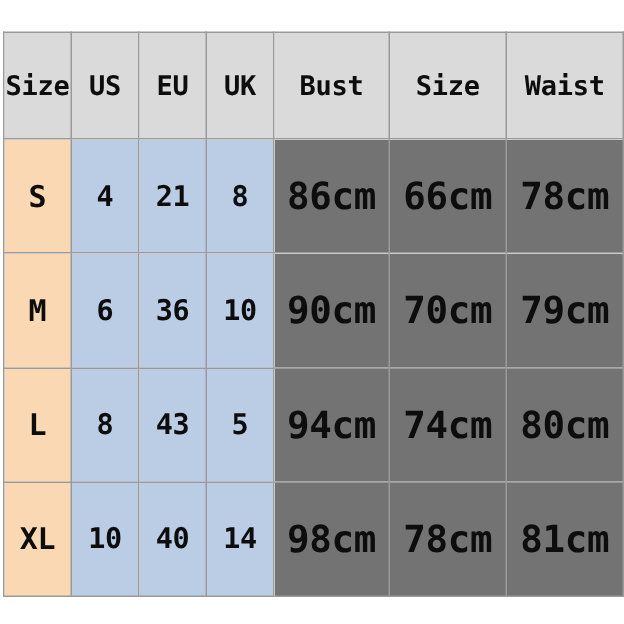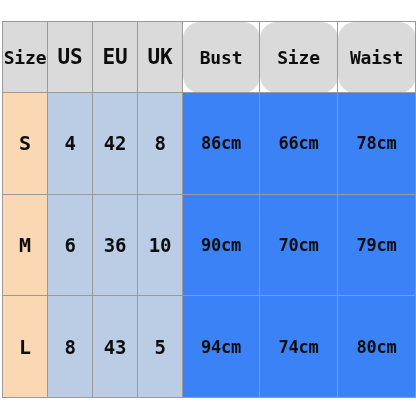--- a/index.html
+++ b/index.html
@@ -57,40 +57,40 @@
   thead tr { height: 71px; }
   tbody tr { height: 76px; }
 
   thead th {
     background: #dadada;
     font-size: 18px;
   }
   thead th.h-size   { font-size: 18px; }
   thead th.h-us,
   thead th.h-eu,
-  thead th.h-uk     { font-size: 21px; }
+  thead th.h-uk     { font-size: 18px; }
   thead th.h-bust,
   thead th.h-waist,
-  thead th.h-length { font-size: 18px; border-radius: 17px; }
+  thead th.h-length { font-size: 18px; }
 
   tbody td {
     background: #ffffff;
     font-size: 19px;
   }
   tbody td.col-size {
     background: #fad8b4;
     font-size: 20px;
   }
   tbody td.col-num {
     background: #bacde4;
     font-size: 19px;
   }
   tbody td.col-meas {
-    background: #3b82f6;
-    font-size: 17px;
+    background: #737373;
+    font-size: 25px;
   }
 </style>
 </head>
 <body>
 
 <div id="size-chart-wrap">
   <table class="size-chart">
     <colgroup>
       <col class="c-size">
       <col class="c-us">
@@ -108,21 +108,21 @@
         <th class="h-uk">UK</th>
         <th class="h-bust">Bust</th>
         <th class="h-waist">Size</th>
         <th class="h-length">Waist</th>
       </tr>
     </thead>
     <tbody>
       <tr>
         <td class="col-size">S</td>
         <td class="col-num">4</td>
-        <td class="col-num">42</td>
+        <td class="col-num">21</td>
         <td class="col-num">8</td>
         <td class="col-meas">86cm</td>
         <td class="col-meas">66cm</td>
         <td class="col-meas">78cm</td>
       </tr>
       <tr>
         <td class="col-size">M</td>
         <td class="col-num">6</td>
         <td class="col-num">36</td>
         <td class="col-num">10</td>
@@ -132,15 +132,24 @@
       </tr>
       <tr>
         <td class="col-size">L</td>
         <td class="col-num">8</td>
         <td class="col-num">43</td>
         <td class="col-num">5</td>
         <td class="col-meas">94cm</td>
         <td class="col-meas">74cm</td>
         <td class="col-meas">80cm</td>
       </tr>
+      <tr>
+        <td class="col-size">XL</td>
+        <td class="col-num">10</td>
+        <td class="col-num">40</td>
+        <td class="col-num">14</td>
+        <td class="col-meas">98cm</td>
+        <td class="col-meas">78cm</td>
+        <td class="col-meas">81cm</td>
+      </tr>
     </tbody>
   </table>
 </div>
 
 </body></html>

